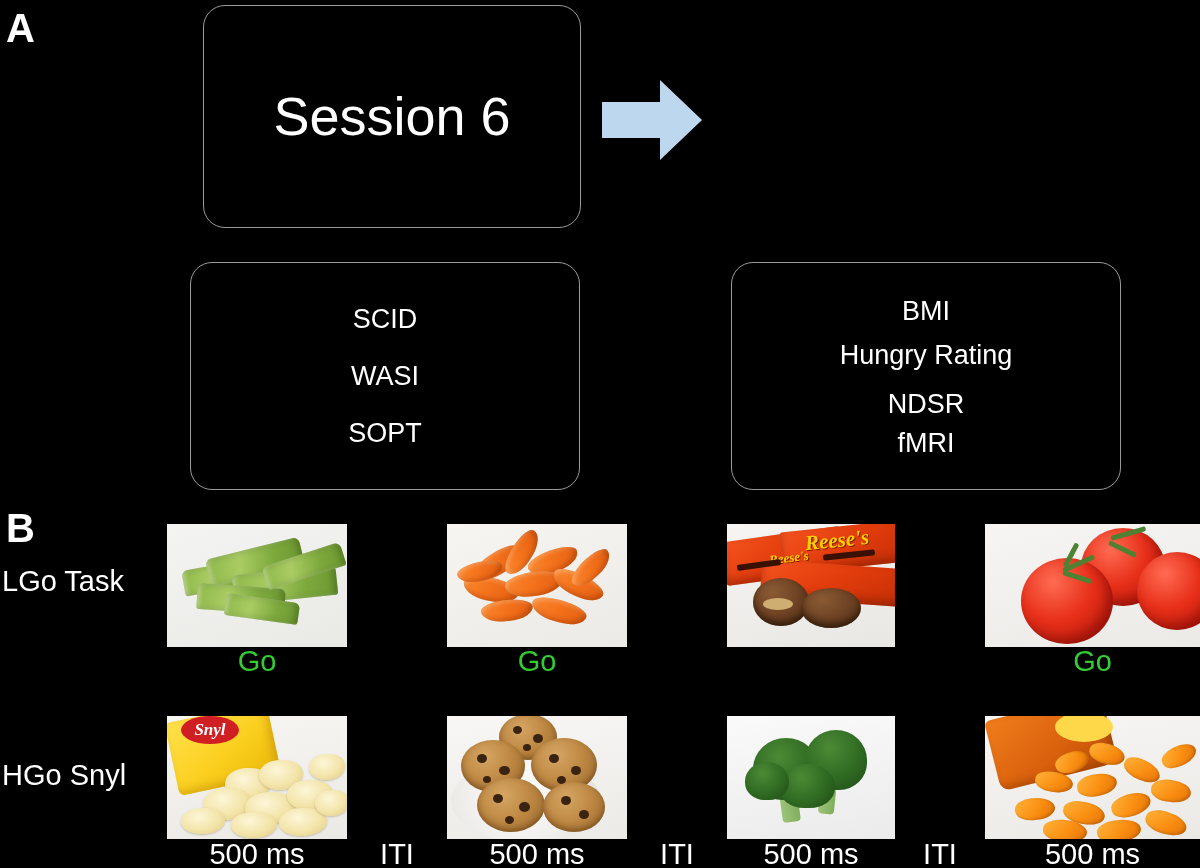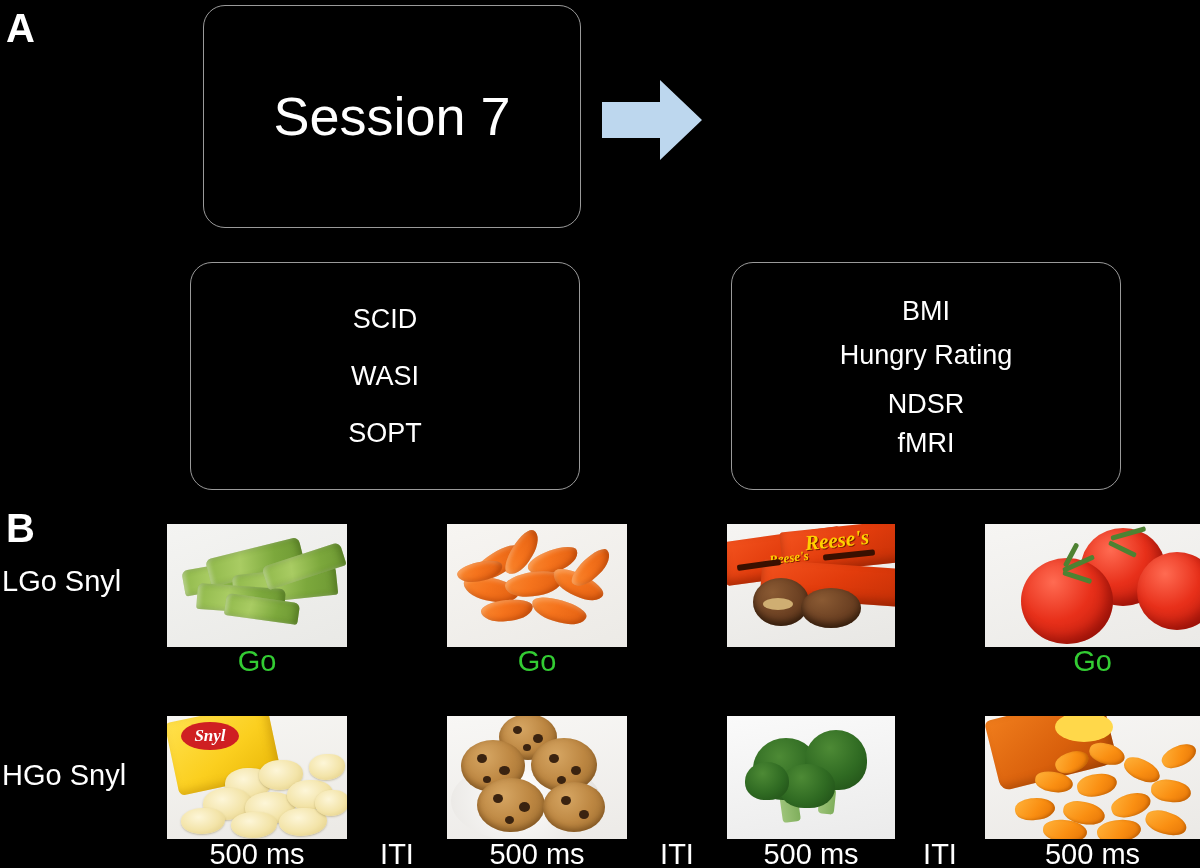--- a/index.html
+++ b/index.html
@@ -243,21 +243,21 @@
   }
 </style>
 </head>
 <body>
 
 <div id="figure">
 
   <div class="panel-letter" id="panel-a-letter">A</div>
 
   <div class="round-box" id="box-session1">
-    <div class="session-title">Session 7</div>
+    <div class="session-title">Session 6</div>
   </div>
 
   <svg id="flow-arrow" viewBox="0 0 108 88">
     <polygon points="4,26 62,26 62,4 104,44 62,84 62,62 4,62" fill="#BDD7EE"></polygon>
   </svg>
 
 
   <div class="round-box" id="box-session2-measures">
     <div class="measure-list">
       <div class="measure-item">BMI</div>
@@ -270,21 +270,21 @@
   <div class="round-box" id="box-session1-measures">
     <div class="measure-list">
       <div class="measure-item">SCID</div>
       <div class="measure-item">WASI</div>
       <div class="measure-item">SOPT</div>
     </div>
   </div>
 
   <div class="panel-letter" id="panel-b-letter">B</div>
 
-  <div class="task-label" id="label-lgo">LGo Snyl</div>
+  <div class="task-label" id="label-lgo">LGo Task</div>
   <div class="task-label" id="label-hgo">HGo Snyl</div>
 
   <div class="stim row1 col1">
     <div class="photo bg-celery">
       <div class="celery-stalk" style="left:16px;top:40px;width:78px;height:26px;transform:rotate(-10deg);"></div>
       <div class="celery-stalk" style="left:40px;top:24px;width:96px;height:28px;transform:rotate(-14deg);"></div>
       <div class="celery-stalk" style="left:66px;top:46px;width:104px;height:30px;transform:rotate(-6deg);"></div>
       <div class="celery-stalk" style="left:30px;top:62px;width:88px;height:26px;transform:rotate(4deg);"></div>
       <div class="celery-stalk" style="left:96px;top:30px;width:82px;height:24px;transform:rotate(-18deg);"></div>
       <div class="celery-stalk" style="left:58px;top:74px;width:74px;height:22px;transform:rotate(8deg);"></div>
@@ -335,21 +335,21 @@
     </div>
   </div>
 
   <div class="resp-label rl1" style="color:#33CC33">Go</div>
   <div class="resp-label rl2" style="color:#33CC33">Go</div>
   <div class="resp-label rl4" style="color:#33CC33">Go</div>
 
   <div class="stim row2 col1">
     <div class="photo bg-chips">
       <div class="chip-bag" style="left:4px;top:-4px;width:104px;height:74px;transform:rotate(-12deg);"></div>
-      <div class="chip-logo" style="left:14px;top:6px;width:58px;height:28px;font-size:17px;">Snyl</div>
+      <div class="chip-logo" style="left:14px;top:0;width:58px;height:28px;font-size:17px;">Snyl</div>
       <div class="chip" style="left:58px;top:52px;width:46px;height:32px;"></div>
       <div class="chip" style="left:92px;top:44px;width:44px;height:30px;"></div>
       <div class="chip" style="left:36px;top:72px;width:48px;height:32px;"></div>
       <div class="chip" style="left:78px;top:76px;width:50px;height:32px;"></div>
       <div class="chip" style="left:120px;top:64px;width:46px;height:30px;"></div>
       <div class="chip" style="left:14px;top:92px;width:44px;height:26px;"></div>
       <div class="chip" style="left:64px;top:96px;width:46px;height:26px;"></div>
       <div class="chip" style="left:112px;top:92px;width:48px;height:28px;"></div>
       <div class="chip" style="left:142px;top:38px;width:36px;height:26px;"></div>
       <div class="chip" style="left:148px;top:74px;width:34px;height:26px;"></div>

